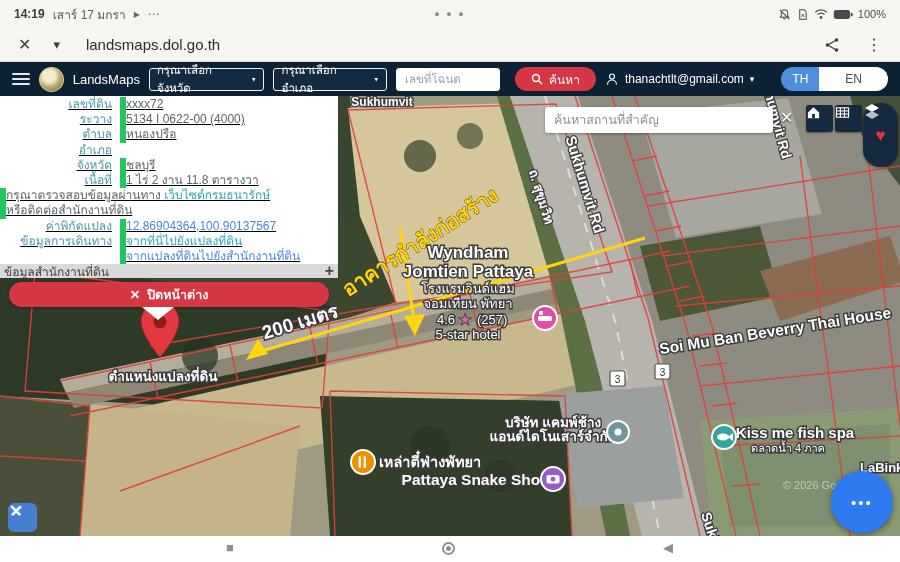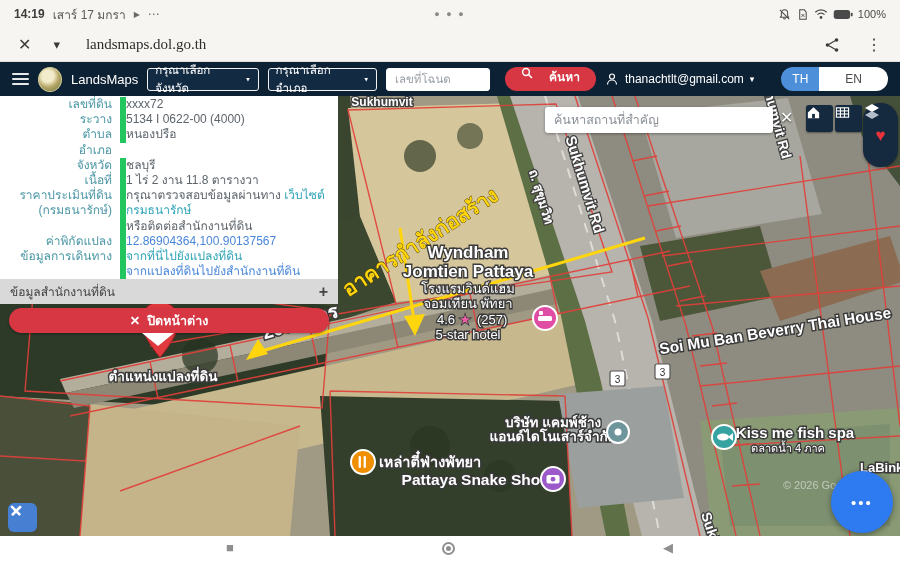--- a/index.html
+++ b/index.html
@@ -14,35 +14,35 @@
   .status-dots { color:#6a6a6a; letter-spacing:1px; }
   .notch-dots { position:absolute; left:50%; transform:translateX(-50%); color:#8a8a8a; font-size:9px; letter-spacing:2px;}
   .status-right { margin-left:auto; display:flex; align-items:center; gap:5px; color:#4a4a4a; }
   .status-right svg { display:block; }
   .battery-pct { font-size:11px; }
 
   
   .browser-bar { height:34px; background:#f7f5f1; border-bottom:1px solid #e3dfd8; display:flex; align-items:center; padding:0 18px; color:#3a3a3a; }
   .bb-close { font-size:16px; color:#3a3a3a; }
   .bb-chevron { font-size:13px; color:#3a3a3a; margin-left:22px; }
-  .bb-url { margin-left:26px; font-size:15px; color:#2d2d2d;font-family:Liberation Serif, serif; }
+  .bb-url { margin-left:26px; font-size:15px; color:#2d2d2d; }
   .bb-right { margin-left:auto; display:flex; align-items:center; gap:26px; }
   .bb-kebab { font-size:16px; color:#3a3a3a; }
 
   
   .app-header { height:34px; background:#0d2134; display:flex; align-items:center; padding:0 12px; gap:9px; }
   .hamburger { width:18px; display:flex; flex-direction:column; gap:3px; cursor:pointer; }
   .hamburger span { height:2px; background:#e8e8e8; border-radius:1px; }
   .logo { width:25px; height:25px; border-radius:50%; background:radial-gradient(circle at 40% 35%, #f2ecca 0 30%, #b8a96a 55%, #5f6e3a 100%); border:1px solid #d9cf9b; }
   .app-name { color:#fff; font-size:13px; }
   .hd-select { height:23px; background:#122a42; border:1px solid #f2f2f2; border-radius:3px; color:#fff; font-size:11.5px; padding:0 7px; display:flex; align-items:center; gap:6px;font-family:Liberation Mono, monospace; }
   .hd-select .chev { font-size:9px; }
   .hd-input { height:23px; width:104px; background:#fff; border:1px solid #fff; border-radius:3px; font-size:11.5px; padding:4px 8px; color:#333; font-family:"Liberation Sans",sans-serif;}
   .hd-input::placeholder { color:#9aa0a6; }
-  .hd-search { height:24px; margin-left:6px; background:#d63742; border:none; border-radius:13px; color:#fff; font-size:12px; padding:0 16px; display:flex; gap:16px; font-family:"Liberation Sans",sans-serif; cursor:pointer;font-weight:bold;}
+  .hd-search { height:24px; margin-left:6px; background:#d63742; border:none; border-radius:13px; color:#fff; font-size:12px; padding:0 16px; display:flex; align-items:center; gap:6px; font-family:"Liberation Sans",sans-serif; cursor:pointer;}
   .hd-right { margin-left:auto; display:flex; align-items:center; gap:6px; }
   .hd-email { color:#fff; font-size:12px; }
   .hd-acc-chev { color:#fff; font-size:9px; }
   .lang-pill { display:flex; height:24px; border-radius:13px; overflow:hidden; margin-left:21px; font-size:12px; }
   .lang-th { background:#4e8fd9; color:#fff; display:flex; align-items:center; padding:0 11px; }
   .lang-en { background:#fff; color:#4a4a4a; display:flex; align-items:center; padding:0 26px; }
 
   
   .map { position:relative; height:440px; overflow:hidden; background:#a09a85; }
   .map svg { position:absolute; left:0; top:0; }
@@ -54,26 +54,26 @@
   .sq-btn { position:absolute; top:9px; width:27px; height:27px; background:#15293f; border-radius:3px; display:flex; align-items:center; justify-content:center; cursor:pointer; box-shadow:0 1px 2px rgba(0,0,0,.4);}
   .sq-home { left:806px; } .sq-grid { left:835px; }
   .side-pill { position:absolute; left:863px; top:7px; width:35px; height:64px; background:#15293f; border-radius:17px; display:flex; flex-direction:column; align-items:center; justify-content:space-around; padding:6px 0; box-shadow:0 1px 3px rgba(0,0,0,.4);}
   .heart { color:#e8333b; font-size:17px; line-height:1; cursor:pointer;}
   .draw-btn { position:absolute; left:8px; top:407px; width:29px; height:29px; background:#477fd2; border-radius:6px; display:flex; align-items:center; justify-content:center; cursor:pointer;}
   .more-btn { position:absolute; left:831px; top:375px; width:62px; height:62px; border-radius:50%; background:#2e7af0; color:#fff; display:flex; align-items:center; justify-content:center; font-size:15px; letter-spacing:2px; box-shadow:0 2px 6px rgba(0,0,0,.4); cursor:pointer;}
 
   
   .panel { position:absolute; left:0; top:0; width:338px; font-size:12px; }
   .panel-body { background:#fff; padding-top:1px; }
-  .prow { display:flex; line-height:15.2px; }
+  .prow { display:flex; line-height:15.2px;text-decoration:underline; }
   .plbl { width:120px; text-align:right; padding-right:8px; color:#4b97a5; flex-shrink:0;}
   .pval { flex:1; border-left:6px solid #22c55e; color:#5c646b; }
   .pval .t-link { color:#2da3b6; cursor:pointer;}
   .b-link { color:#4a86d8; cursor:pointer;}
-  .office-bar { background:#d9d9d9; height:25px; display:flex; align-items:center; padding:0 10px; color:#3f3f3f; font-size:12px; }
+  .office-bar { background:#d9d9d9; height:14px; display:flex; align-items:center; padding:0 4px; color:#3f3f3f; font-size:12px; }
   .office-plus { margin-left:auto; font-size:16px; font-weight:bold; color:#444; cursor:pointer;}
   .close-btn { margin:4px auto 0; width:320px; height:25px; background:#d63742; border:none; border-radius:13px; color:#fff; font-size:12.5px; font-weight:bold; display:flex; align-items:center; justify-content:center; gap:7px; font-family:"Liberation Sans",sans-serif; cursor:pointer; box-shadow:0 1px 3px rgba(0,0,0,.35);}
   .callout-tri { width:0; height:0; margin-left:142px; border-left:16px solid transparent; border-right:16px solid transparent; border-top:13px solid #fff; }
 
   
   .bottom-nav { height:26px; background:#fff; position:relative; }
   .nav-ic { position:absolute; top:4px; color:#8f8f8f; font-size:13px; cursor:pointer;}
   .nav-recent { left:226px; }
   .nav-home { left:442px; top:6px; width:13px; height:13px; border:2px solid #8f8f8f; border-radius:50%; display:flex; align-items:center; justify-content:center;}
   .nav-home i { width:5px; height:5px; background:#8f8f8f; border-radius:50%; }
@@ -348,24 +348,20 @@
           </div>
         <div class="prow">
             <span class="plbl">จังหวัด</span>
             <span class="pval">ชลบุรี</span>
           </div>
         <div class="prow">
             <span class="plbl">เนื้อที่</span>
             <span class="pval">1 ไร่ 2 งาน 11.8 ตารางวา</span>
           </div>
         <div class="prow">
-          <span class="plbl">
-            <span>ราคาประเมินที่ดิน</span><br>
-            <span>(กรมธนารักษ์)</span>
-          </span>
           <span class="pval">
             <span>กรุณาตรวจสอบข้อมูลผ่านทาง</span>
             <span class="t-link">เว็บไซต์กรมธนารักษ์</span><br>
             <span>หรือติดต่อสำนักงานที่ดิน</span>
           </span>
         </div>
         <div class="prow">
             <span class="plbl">ค่าพิกัดแปลง</span>
             <span class="pval"><span class="b-link">12.86904364,100.90137567</span></span>
           </div>

